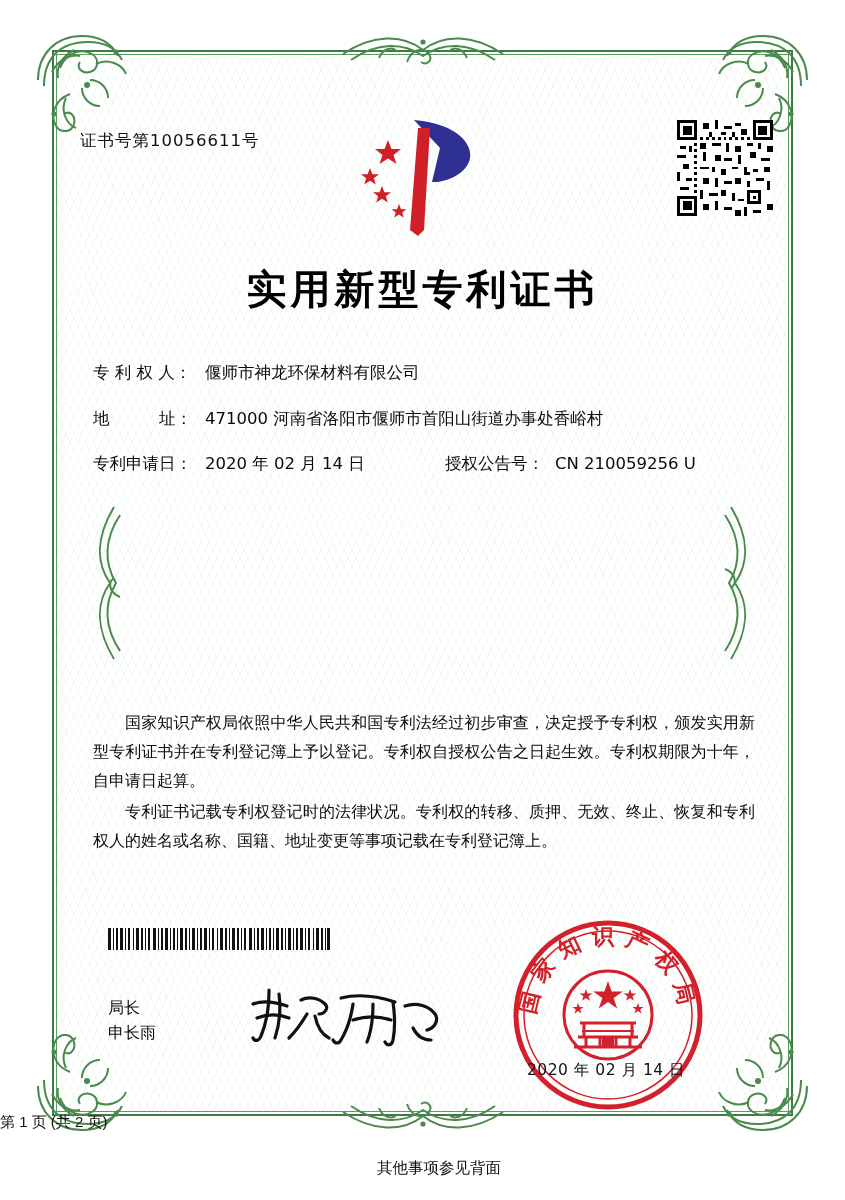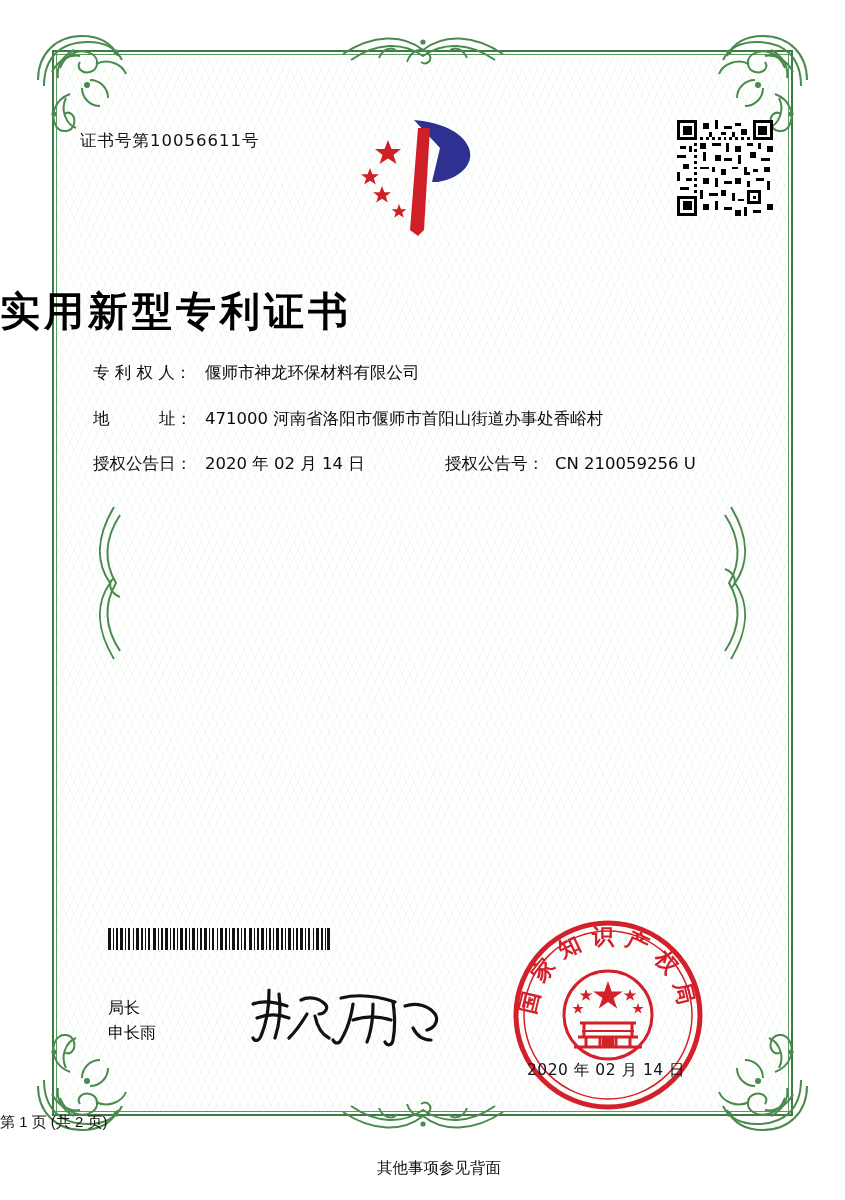--- a/index.html
+++ b/index.html
@@ -112,27 +112,26 @@
     top: 120px;
     width: 96px;
     height: 96px;
   }
 
   .title {
     position: absolute;
     left: 0;
     right: 0;
     top: 262px;
-    text-align: left;
+    text-align: center;
     font-size: 40px;
     font-weight: bold;
     letter-spacing: 4px;
     color: #000;
     font-family: Liberation Serif, serif;
-    margin-top: 22px;
   }
 
   .fields {
     position: absolute;
     left: 93px;
     top: 362px;
     width: 680px;
   }
   .field-row {
     display: flex;
@@ -512,27 +511,31 @@
     <div class="fields">
       <div class="field-row">
         <span class="field-label">专 利 权 人：</span>
         <span class="field-value">偃师市神龙环保材料有限公司</span>
       </div>
       <div class="field-row">
         <span class="field-label">地　　　址：</span>
         <span class="field-value">471000 河南省洛阳市偃师市首阳山街道办事处香峪村</span>
       </div>
       <div class="field-row dual">
-        <span class="field-label">授权公告日：</span>
+        <span class="field-label">专利申请日：</span>
         <span class="field-value">2020 年 02 月 14 日</span>
         <span class="field-label2">授权公告号：</span>
         <span class="field-value">CN 210059256 U</span>
       </div>
     </div>
 
+    <div class="paragraphs">
+      <p>国家知识产权局依照中华人民共和国专利法经过初步审查，决定授予专利权，颁发实用新型专利证书并在专利登记簿上予以登记。专利权自授权公告之日起生效。专利权期限为十年，自申请日起算。</p>
+      <p>专利证书记载专利权登记时的法律状况。专利权的转移、质押、无效、终止、恢复和专利权人的姓名或名称、国籍、地址变更等事项记载在专利登记簿上。</p>
+    </div>
 
     <div class="barcode">
       <svg width="222" height="22" viewBox="0 0 222 22" shape-rendering="crispEdges">
         <g fill="#111">
           <rect x="0" y="0" width="3" height="22"></rect>
             <rect x="5" y="0" width="1" height="22"></rect>
           <rect x="8" y="0" width="2" height="22"></rect>
             <rect x="12" y="0" width="3" height="22"></rect>
           <rect x="17" y="0" width="1" height="22"></rect>
             <rect x="20" y="0" width="2" height="22"></rect>

